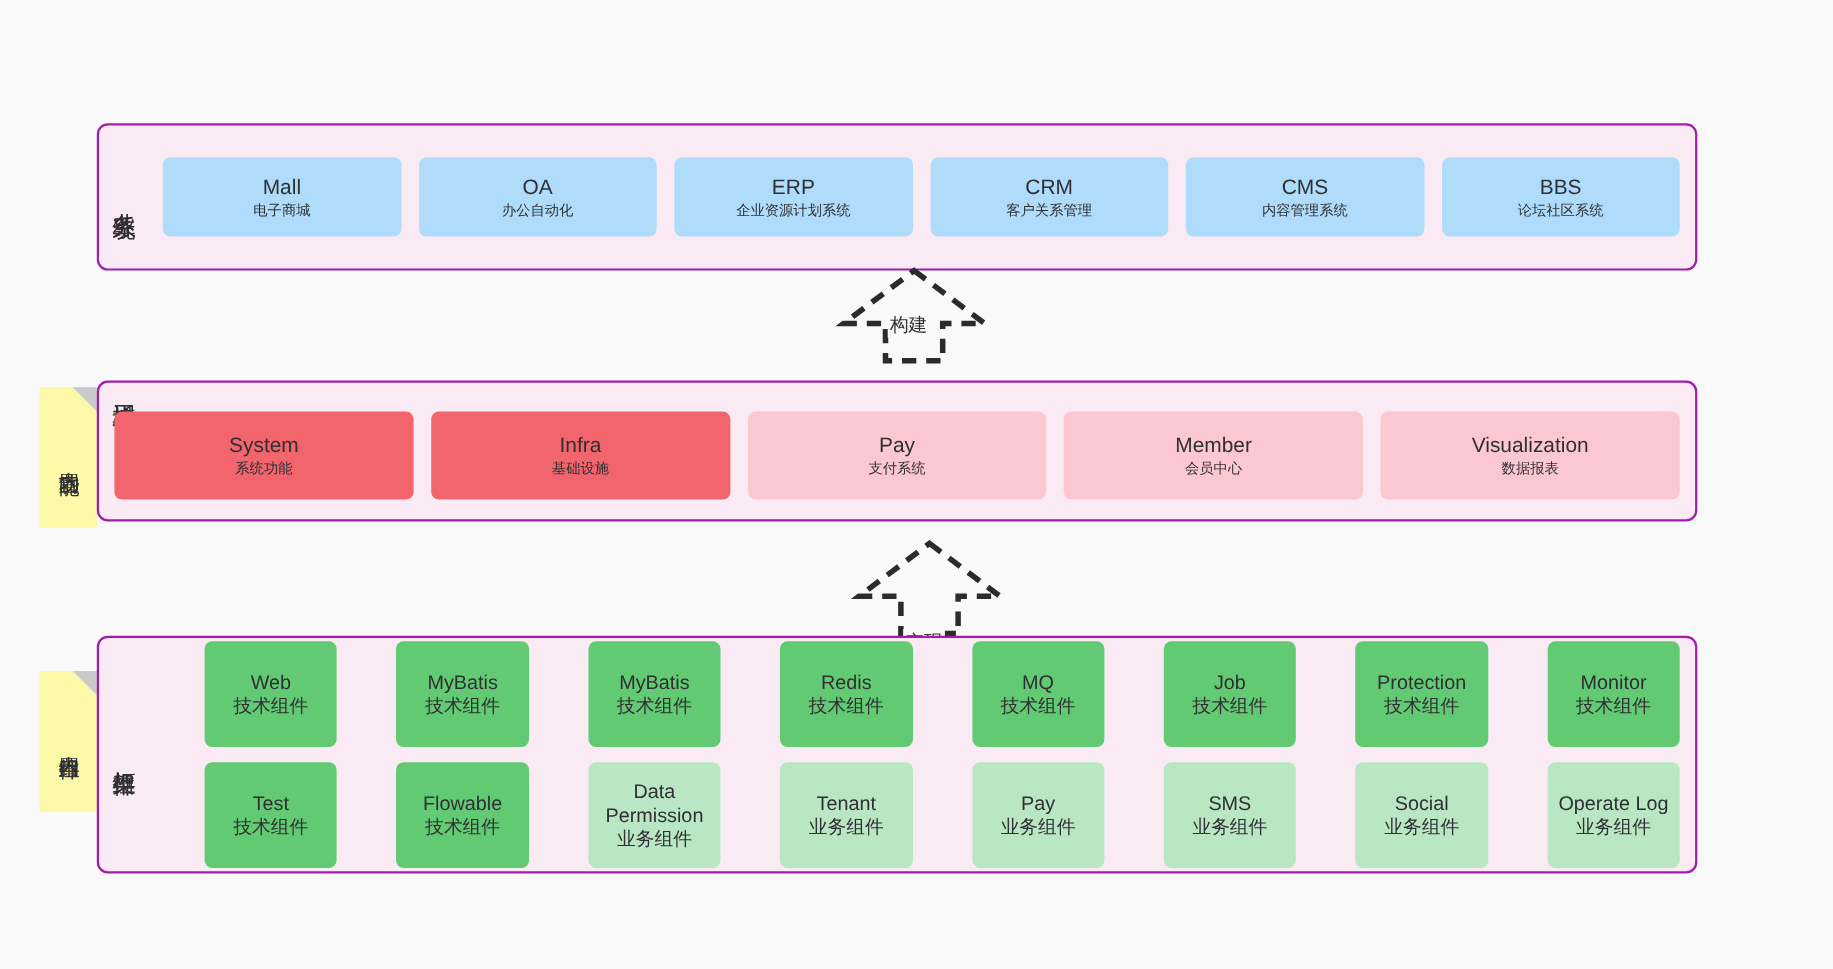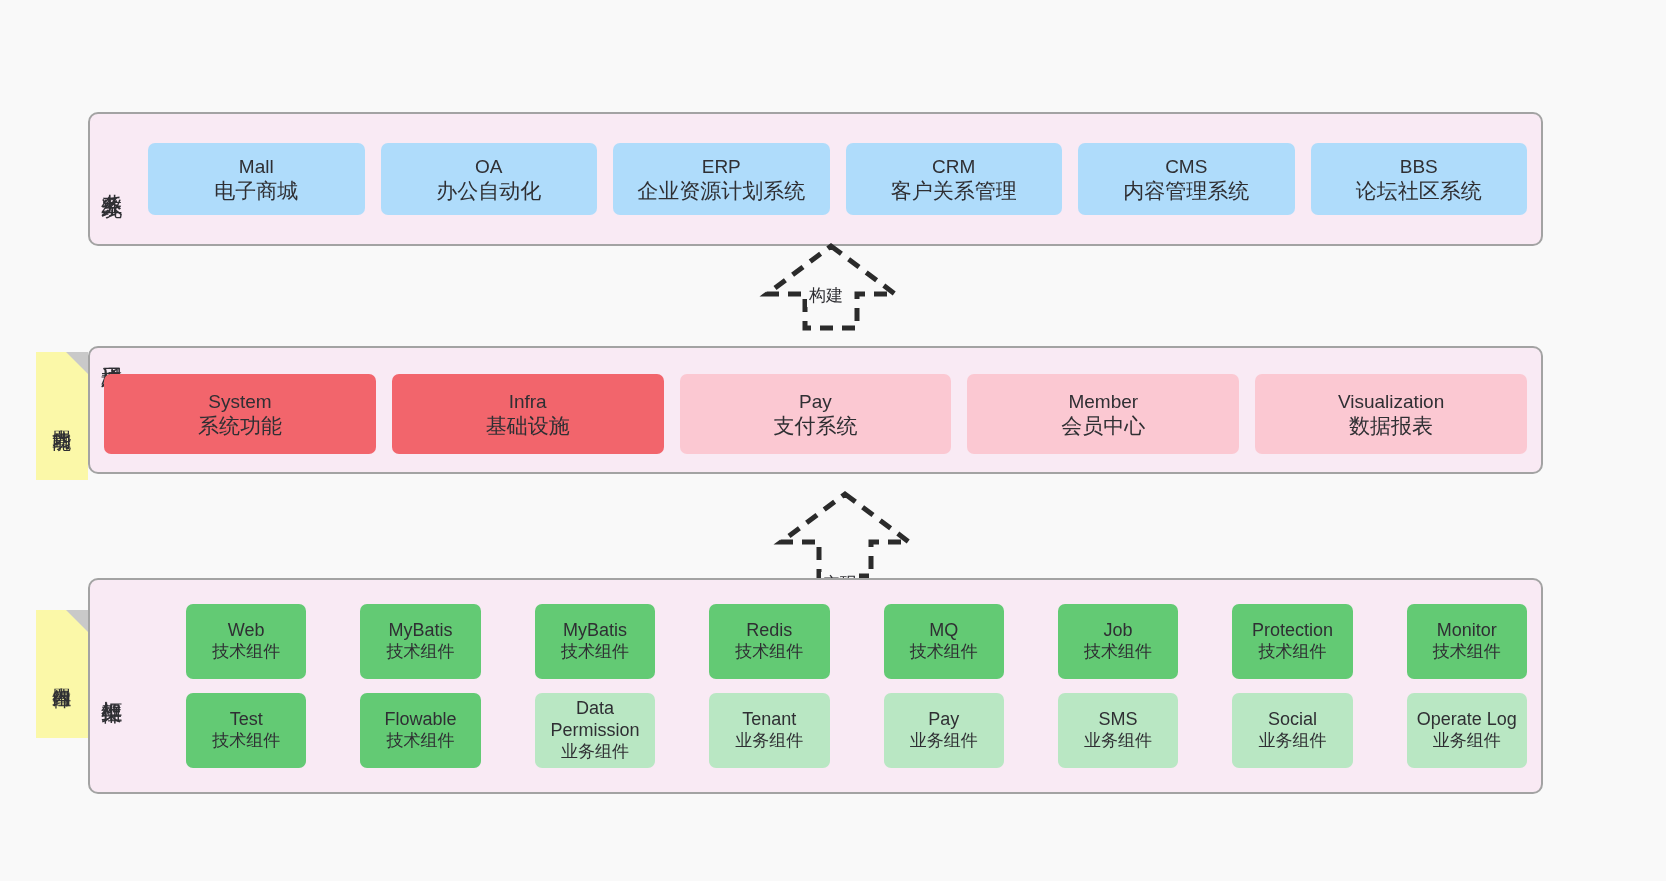--- a/index.html
+++ b/index.html
@@ -20,21 +20,21 @@
   #canvas {
     position: absolute;
     inset: 0;
   }
 
   
   .layer {
     position: absolute;
     box-sizing: border-box;
     background: #f9eaf4;
-    border: 2px solid #a3a3a3;
+    border: 2px solid #a21caf;
     border-radius: 10px;
     display: flex;
     align-items: stretch;
   }
   .layer-title {
     flex: 0 0 auto;
     width: 44px;
     display: flex;
     align-items: center;
     justify-content: center;
@@ -76,34 +76,34 @@
     align-items: center;
     justify-content: center;
     text-align: center;
     line-height: 1.22;
     color: #2f2f33;
   }
   .node .en {
     font-size: 19px;
   }
   .node .cn {
-    font-size: 21px;
+    font-size: 13px;
   }
   .node.small .en { font-size: 18px; }
   .node.small .cn { font-size: 17px; }
 
   .blue   { background: #afdcfb; }
   .red    { background: #f2656c; }
   .pink   { background: #fbc8d2; }
   .green  { background: #63ca74; }
   .lgreen { background: #b9e7c3; }
 
   .layer-1 .node { height: 72px; }
   .layer-2 .node { height: 80px; }
-  .layer-3 .node { height: 75px; margin-left: 38px; }
+  .layer-3 .node { height: 96px; margin-left: 38px; }
 
   
   .note {
     position: absolute;
     background: #fbf8a8;
     display: flex;
     align-items: center;
     justify-content: center;
     font-size: 19px;
     line-height: 1.14;

